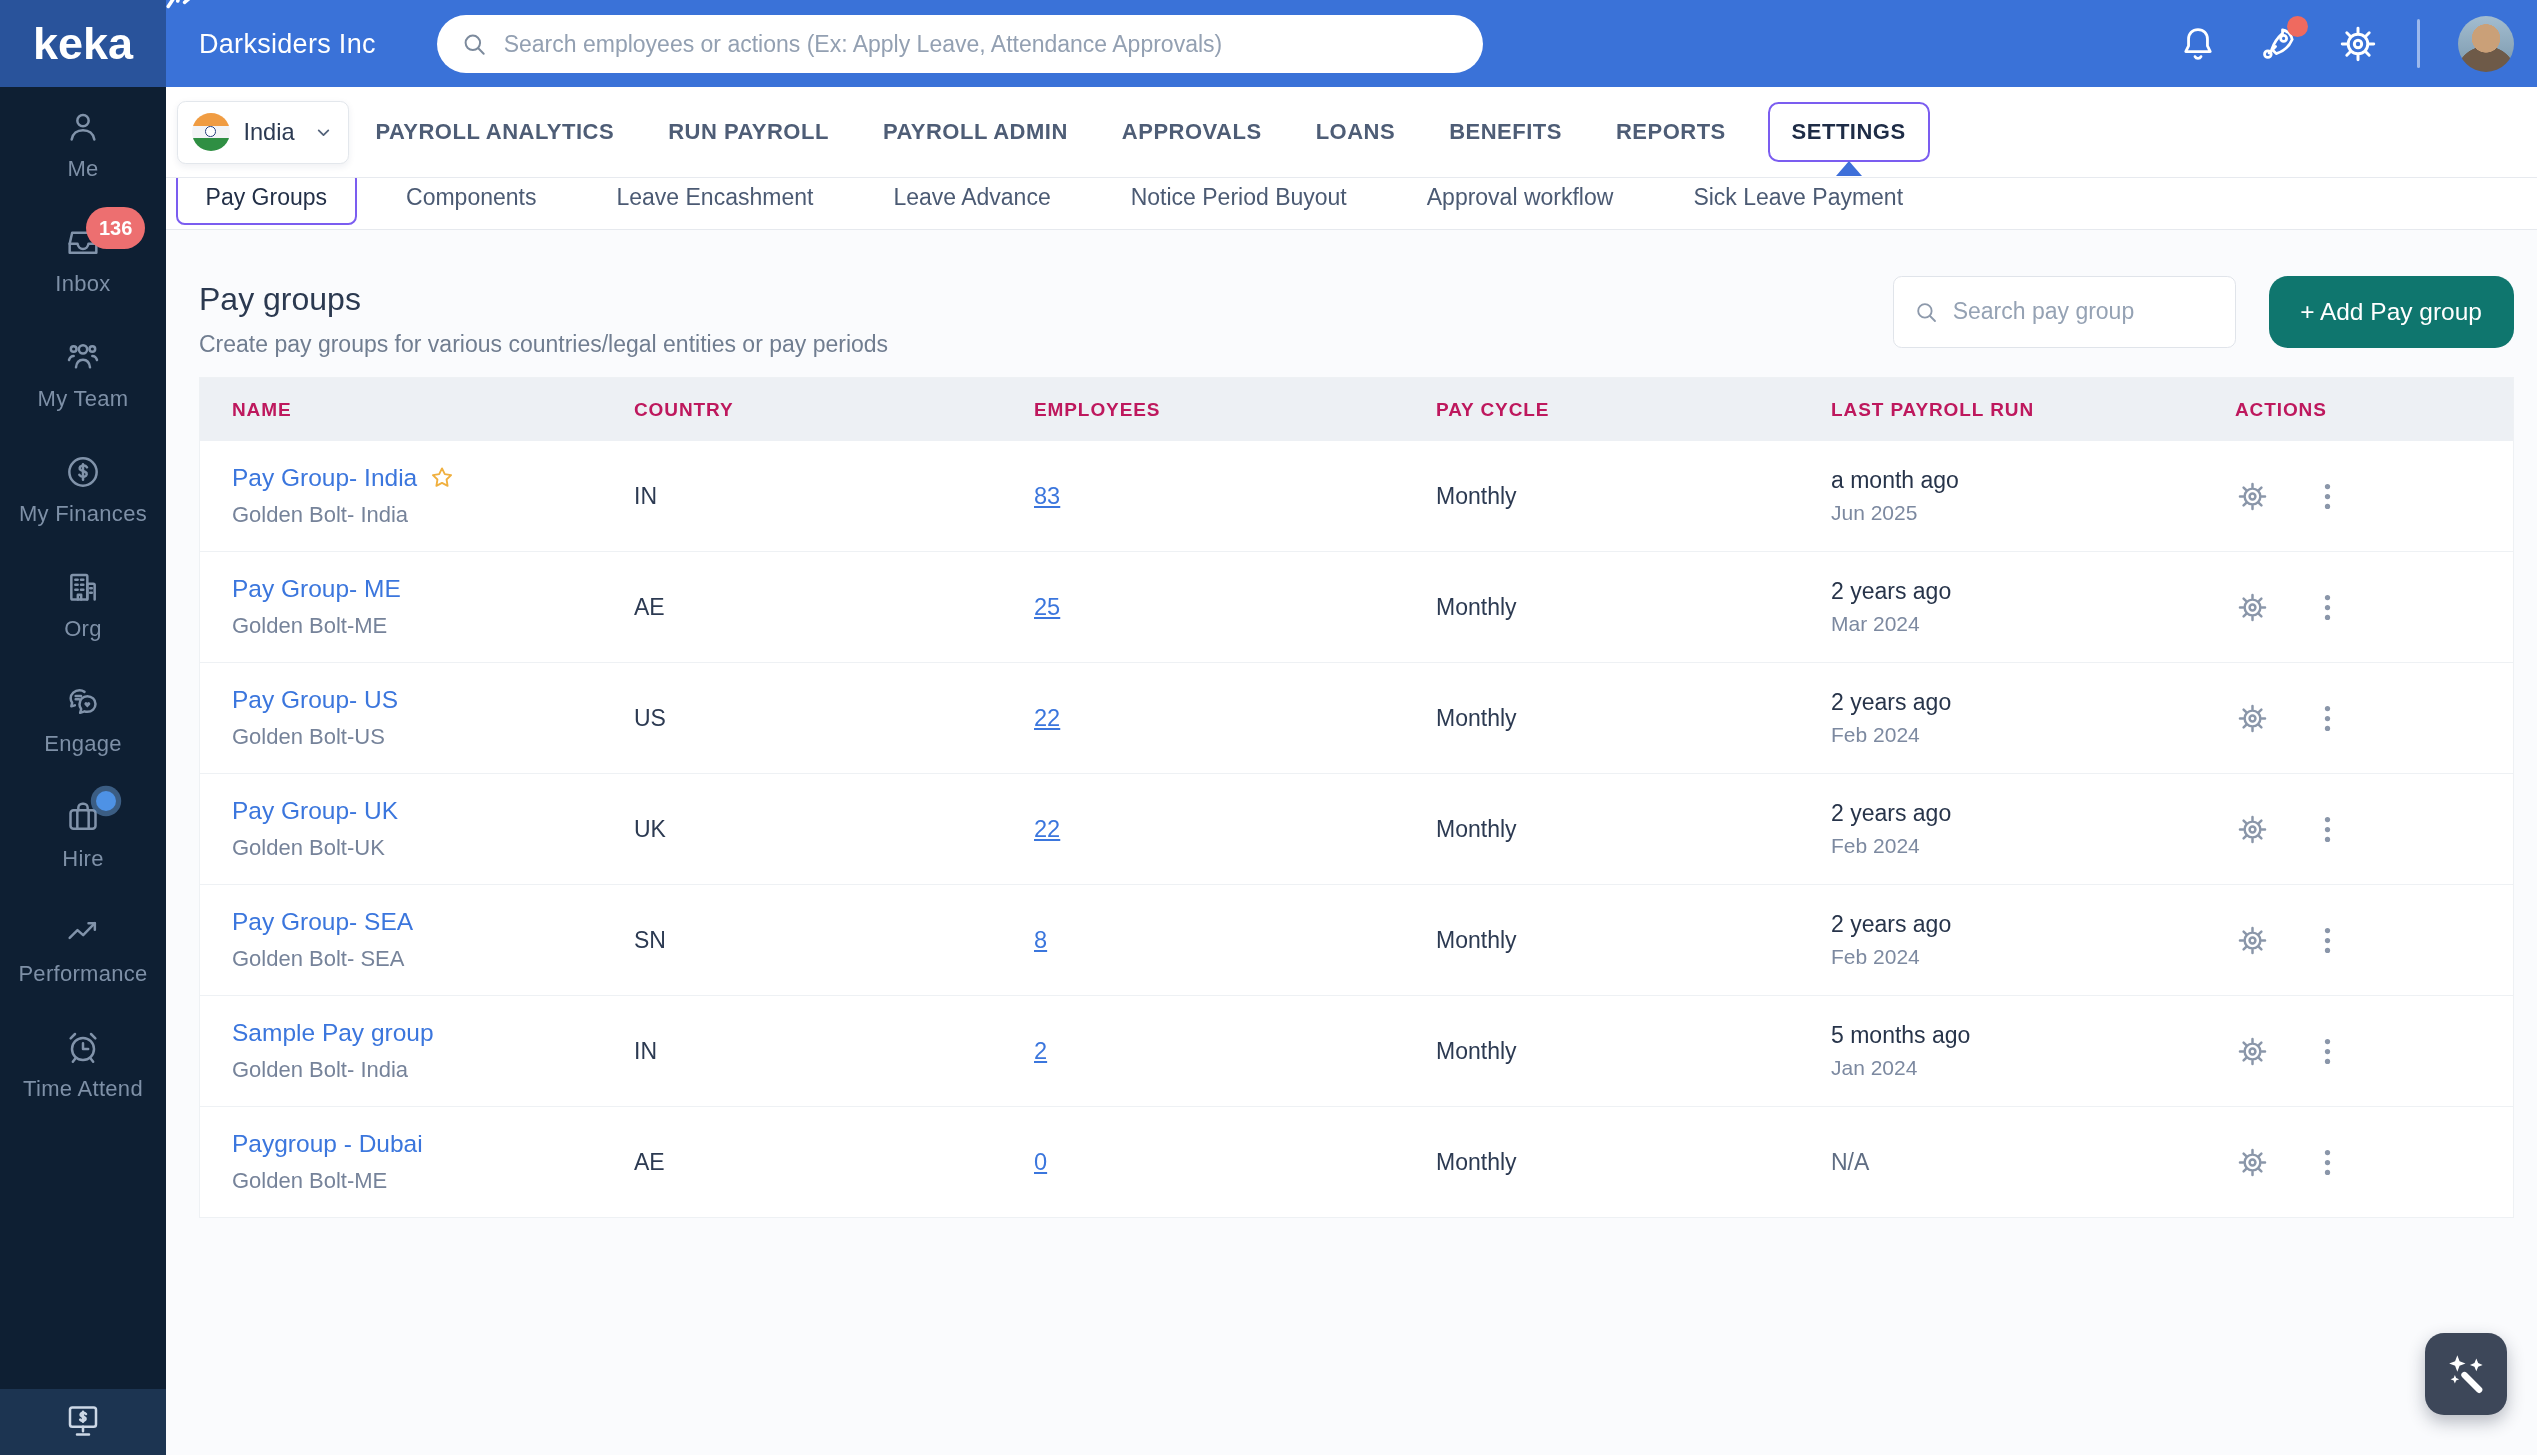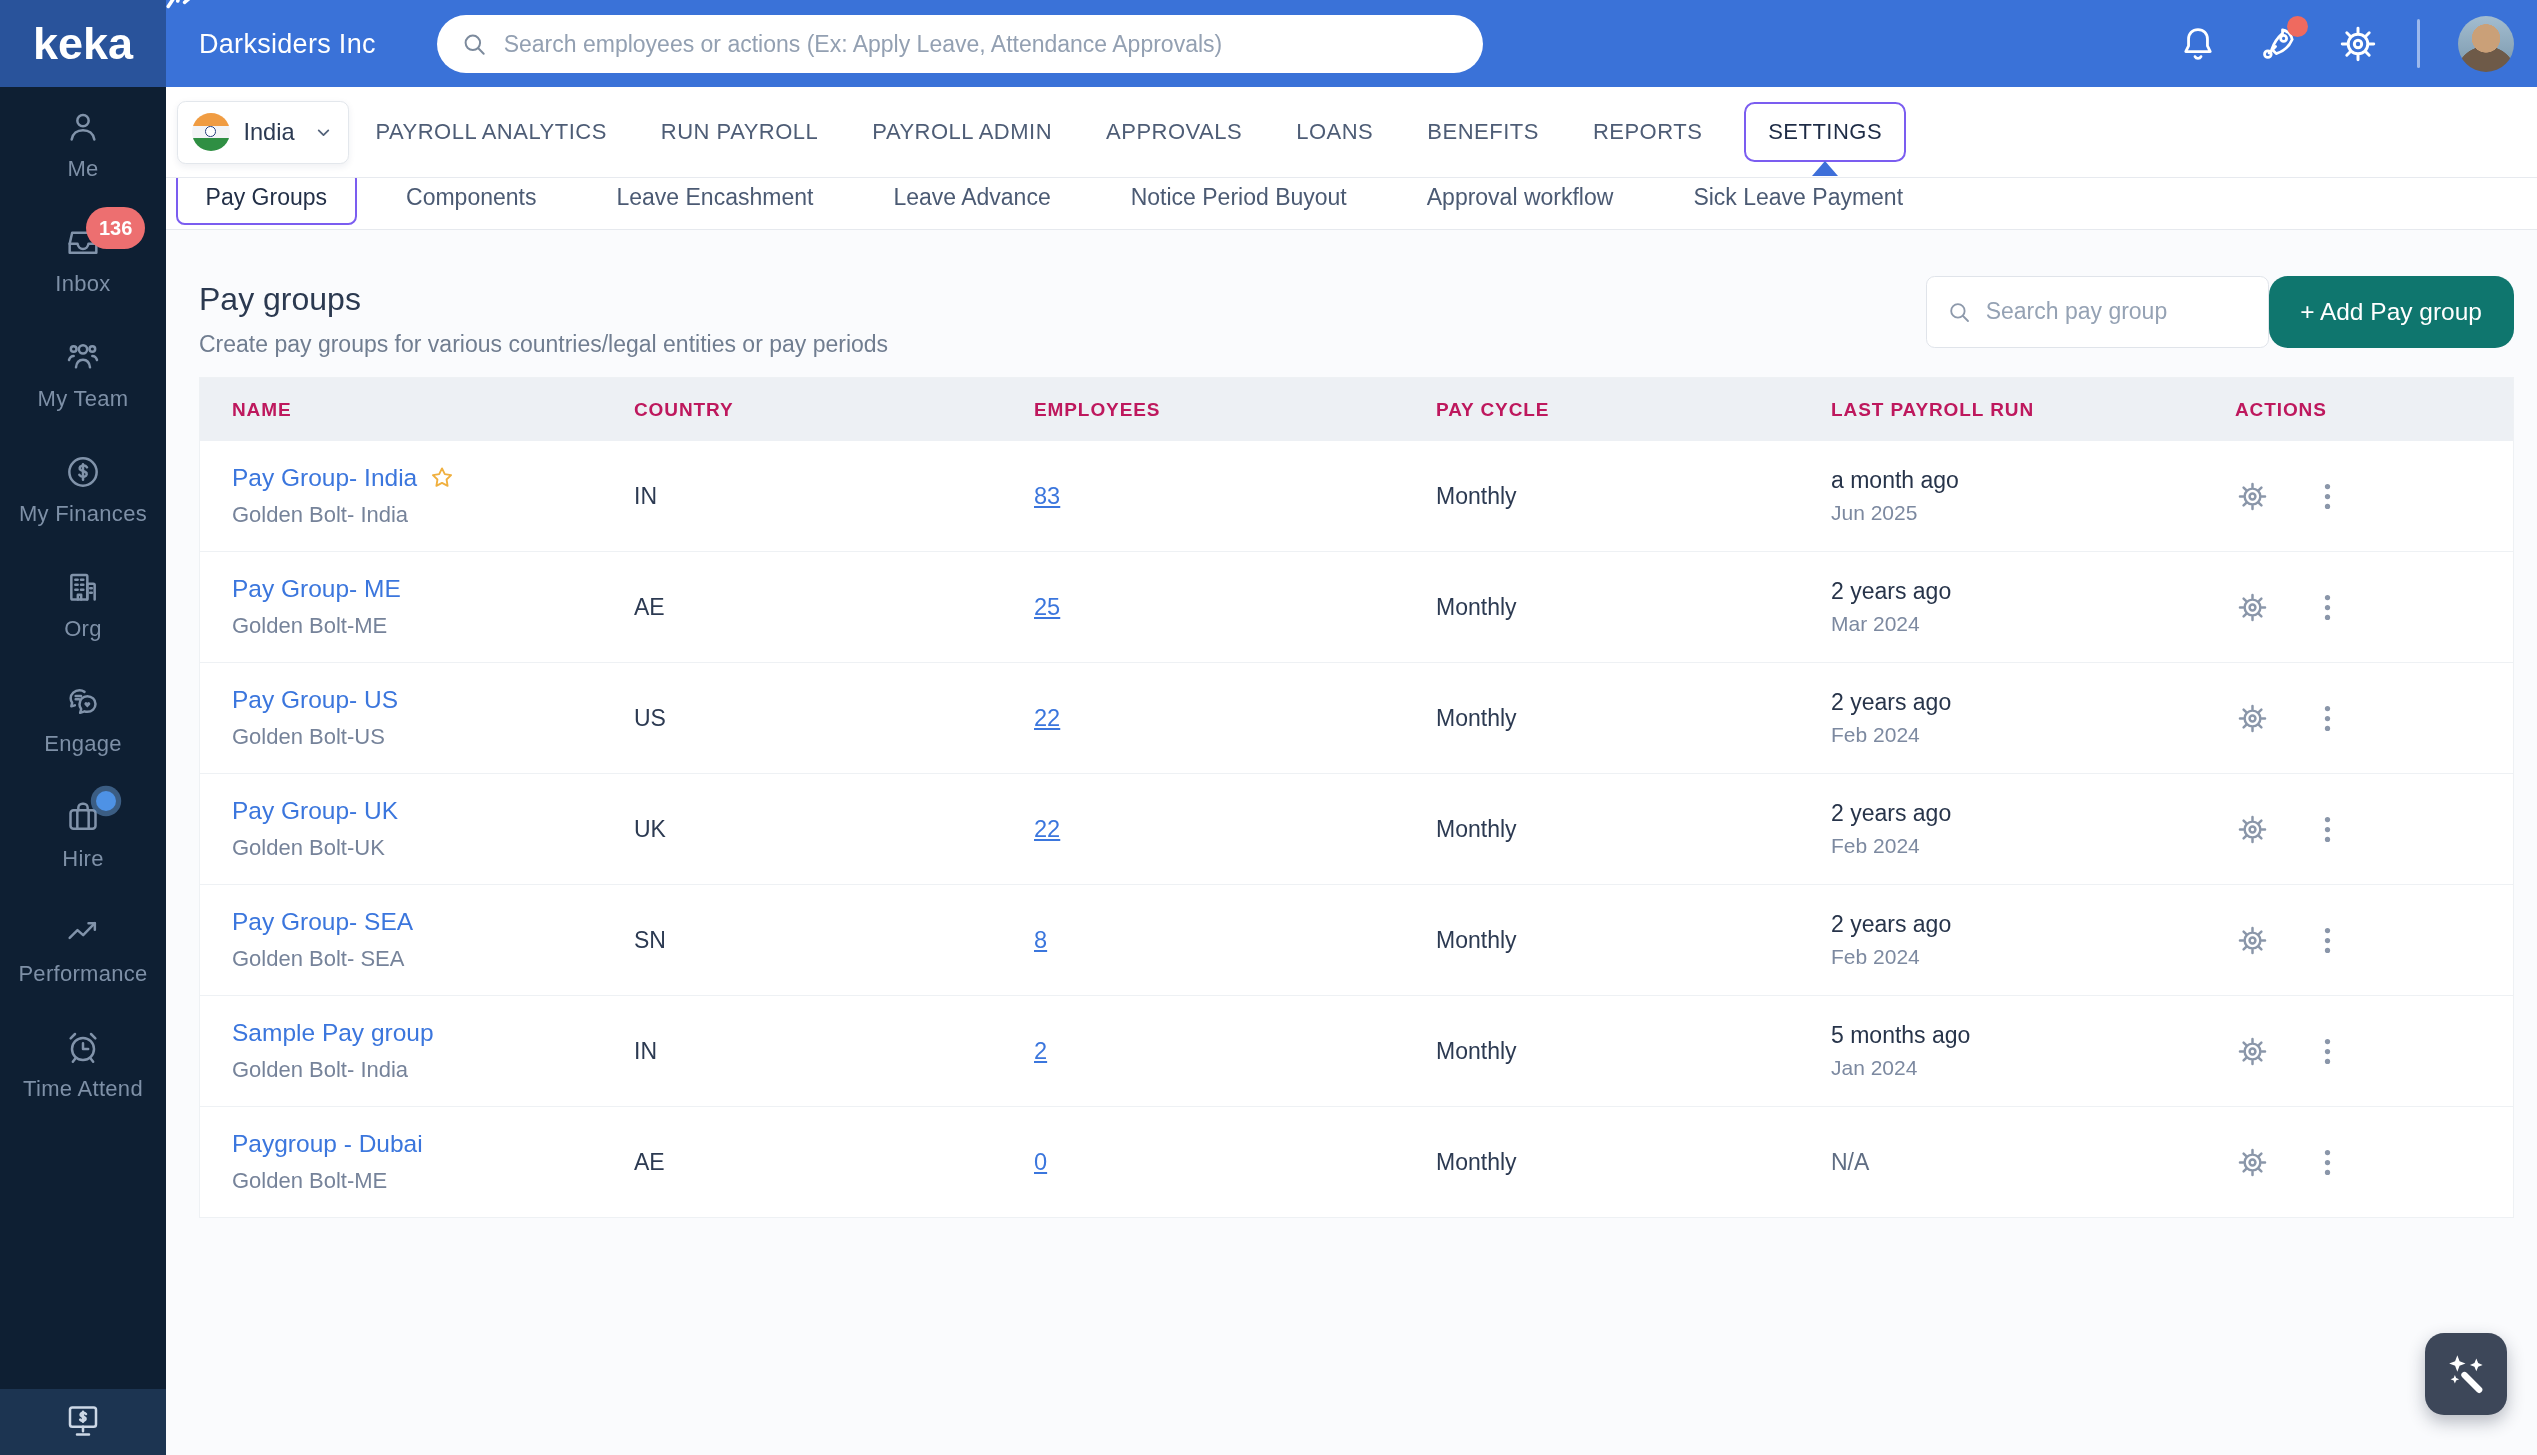--- a/index.html
+++ b/index.html
@@ -41,35 +41,35 @@
 
   
   .navrow { position:absolute; left:166px; top:87px; right:0; height:91px; background:#fff; border-bottom:0.9px solid #e7eaef; display:flex; align-items:center; z-index:10; }
   .region { margin-left:11.4px; width:172px; height:63px; background:#fff; border:0.9px solid #e3e7ec; border-radius:8.7px; box-shadow:0 2.6px 7px rgba(25,45,85,.07); display:flex; align-items:center; gap:13px; padding:0 14px; cursor:pointer; flex:none; }
   .flag { width:38px; height:38px; border-radius:50%; flex:none; position:relative;
     background:linear-gradient(180deg,#f09c42 0 34%,#f3f4f6 34% 66%,#2f8f43 66% 100%); }
   .flag::after { content:''; position:absolute; left:50%; top:50%; width:8.7px; height:8.7px; margin:-6.1px 0 0 -6.1px; border:1.7px solid #27407c; border-radius:50%; background:#fff; }
   .region-label { font-size:23.6px; color:#2c3a52; }
   .region svg { width:21px; height:21px; color:#53627a; margin-left:auto; }
   .nav-tabs { display:flex; align-items:center; gap:54px; margin-left:26px; }
-  .nav-tab { font-size:22px; color:#4e5d76; font-weight:400; letter-spacing:0.5px; cursor:pointer; white-space:nowrap; }
+  .nav-tab { font-size:22px; color:#4e5d76; font-weight:700; letter-spacing:0.5px; cursor:pointer; white-space:nowrap; }
   .nav-tab.active { color:#1e2c46; border:2.6px solid #7b5df0; border-radius:10.5px; padding:15px 22px; position:relative; margin-left:-12.2px; }
   .nav-tab.active::after { content:''; position:absolute; left:50%; bottom:-15.7px; transform:translateX(-50%); width:0; height:0; border-left:13px solid transparent; border-right:13px solid transparent; border-bottom:15px solid #3e6fd9; }
 
   
   .subnav { position:absolute; left:166px; top:166px; right:0; height:64px; background:#fff; border-bottom:0.9px solid #e6e9ee; display:flex; align-items:center; gap:80px; padding-left:9.6px; z-index:9; }
   .sub-tab { font-size:23px; color:#4b5a73; cursor:pointer; white-space:nowrap; }
   .sub-tab.active { color:#222f47; border:2.6px solid #7b5df0; border-radius:8.7px; padding:12.2px 28px; margin-right:-31px; background:#fff; }
 
   
   .content { position:absolute; left:166px; top:230px; right:0; bottom:0; background:#fafbfd; }
   .page-head { display:flex; justify-content:space-between; align-items:flex-start; padding:51px 24.5px 0 33px; }
   .page-title { font-size:32px; color:#2b3950; font-weight:500; }
   .page-sub { margin-top:13px; font-size:23px; color:#707d90; }
-  .controls { display:flex; align-items:center; margin-top:-5.2px; }
+  .controls { display:flex; gap:33px; align-items:center; margin-top:-5.2px; }
   .pg-search { width:343px; height:72px; border:1.7px solid #e0e4ea; border-radius:8.7px; background:#fff; display:flex; align-items:center; gap:14px; padding:0 19px; }
   .pg-search svg { width:26px; height:26px; color:#8d99ab; flex:none; }
   .pg-search input { border:none; outline:none; flex:1; min-width:0; font-size:23px; color:#44536a; font-family:"Liberation Sans",sans-serif; background:transparent; }
   .pg-search input::placeholder { color:#95a2b4; }
   .add-btn { height:72px; padding:0 31.5px; background:#0f766e; color:#fff; font-size:24.5px; border-radius:19px; border:none; cursor:pointer; font-family:"Liberation Sans",sans-serif; }
 
   
   .table { margin:19px 24.5px 0 33px; background:#fff; border:0.9px solid #eef1f4; border-bottom:none; }
   .thead, .trow { display:grid; grid-template-columns:411px 400px 402px 395px 404px 1fr; align-items:center; }
   .thead { height:63px; background:#edf0f4; }

